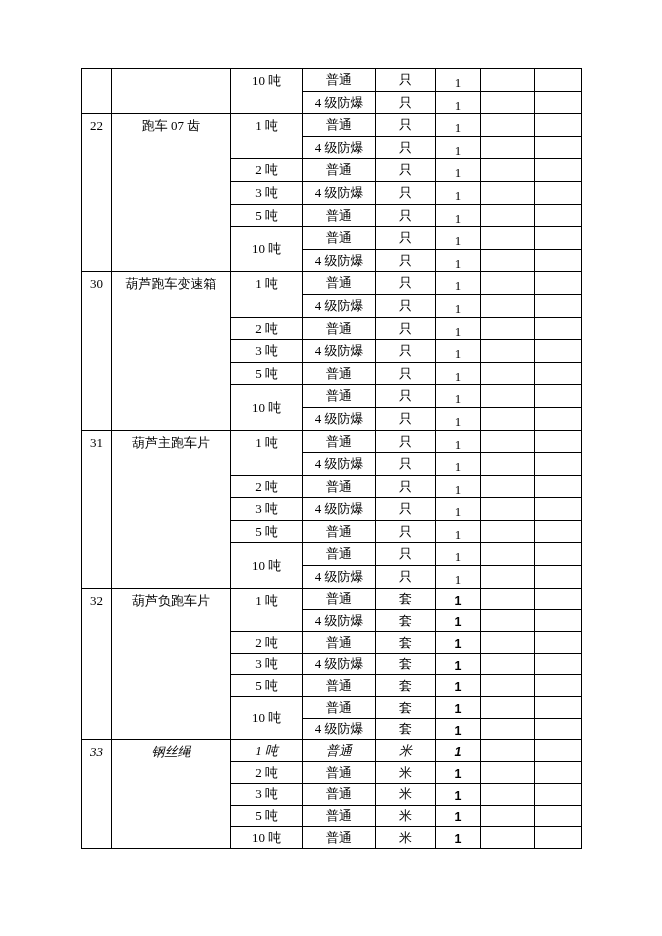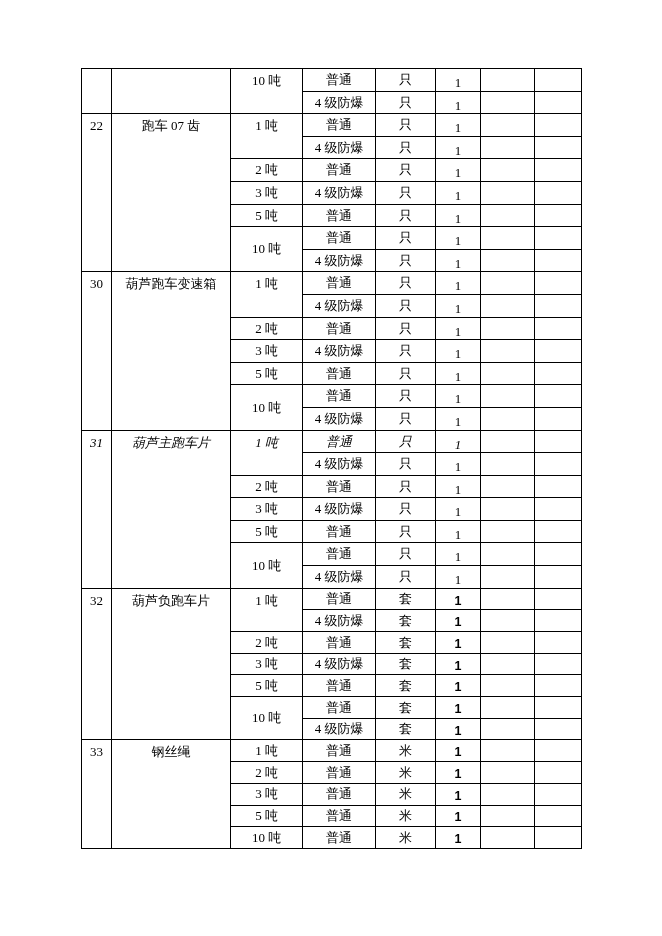--- a/index.html
+++ b/index.html
@@ -183,21 +183,21 @@
           <td></td>
           <td></td>
         </tr>
         <tr style="height: 21.7px;">
           <td>4 级防爆</td>
           <td>只</td>
           <td class="qty">1</td>
           <td></td>
           <td></td>
         </tr>
-        <tr style="height: 21.7px; font-style: italic;">
+        <tr style="height: 21.7px;">
           <td rowspan="7" class="valign-top">31</td>
           <td rowspan="7" class="valign-top">葫芦主跑车片</td>
           <td rowspan="2" class="valign-top">1 吨</td>
           <td>普通</td>
           <td>只</td>
           <td class="qty">1</td>
           <td></td>
           <td></td>
         </tr>
         <tr style="height: 21.7px;">
@@ -295,21 +295,21 @@
           <td></td>
           <td></td>
         </tr>
         <tr style="height: 21.7px;">
           <td>4 级防爆</td>
           <td>套</td>
           <td class="qty qty-bold">1</td>
           <td></td>
           <td></td>
         </tr>
-        <tr style="height: 21.7px;">
+        <tr style="height: 21.7px; font-style: italic;">
           <td rowspan="5" class="valign-top">33</td>
           <td rowspan="5" class="valign-top">钢丝绳</td>
           <td>1 吨</td>
           <td>普通</td>
           <td>米</td>
           <td class="qty qty-bold">1</td>
           <td></td>
           <td></td>
         </tr>
         <tr style="height: 21.7px;">

